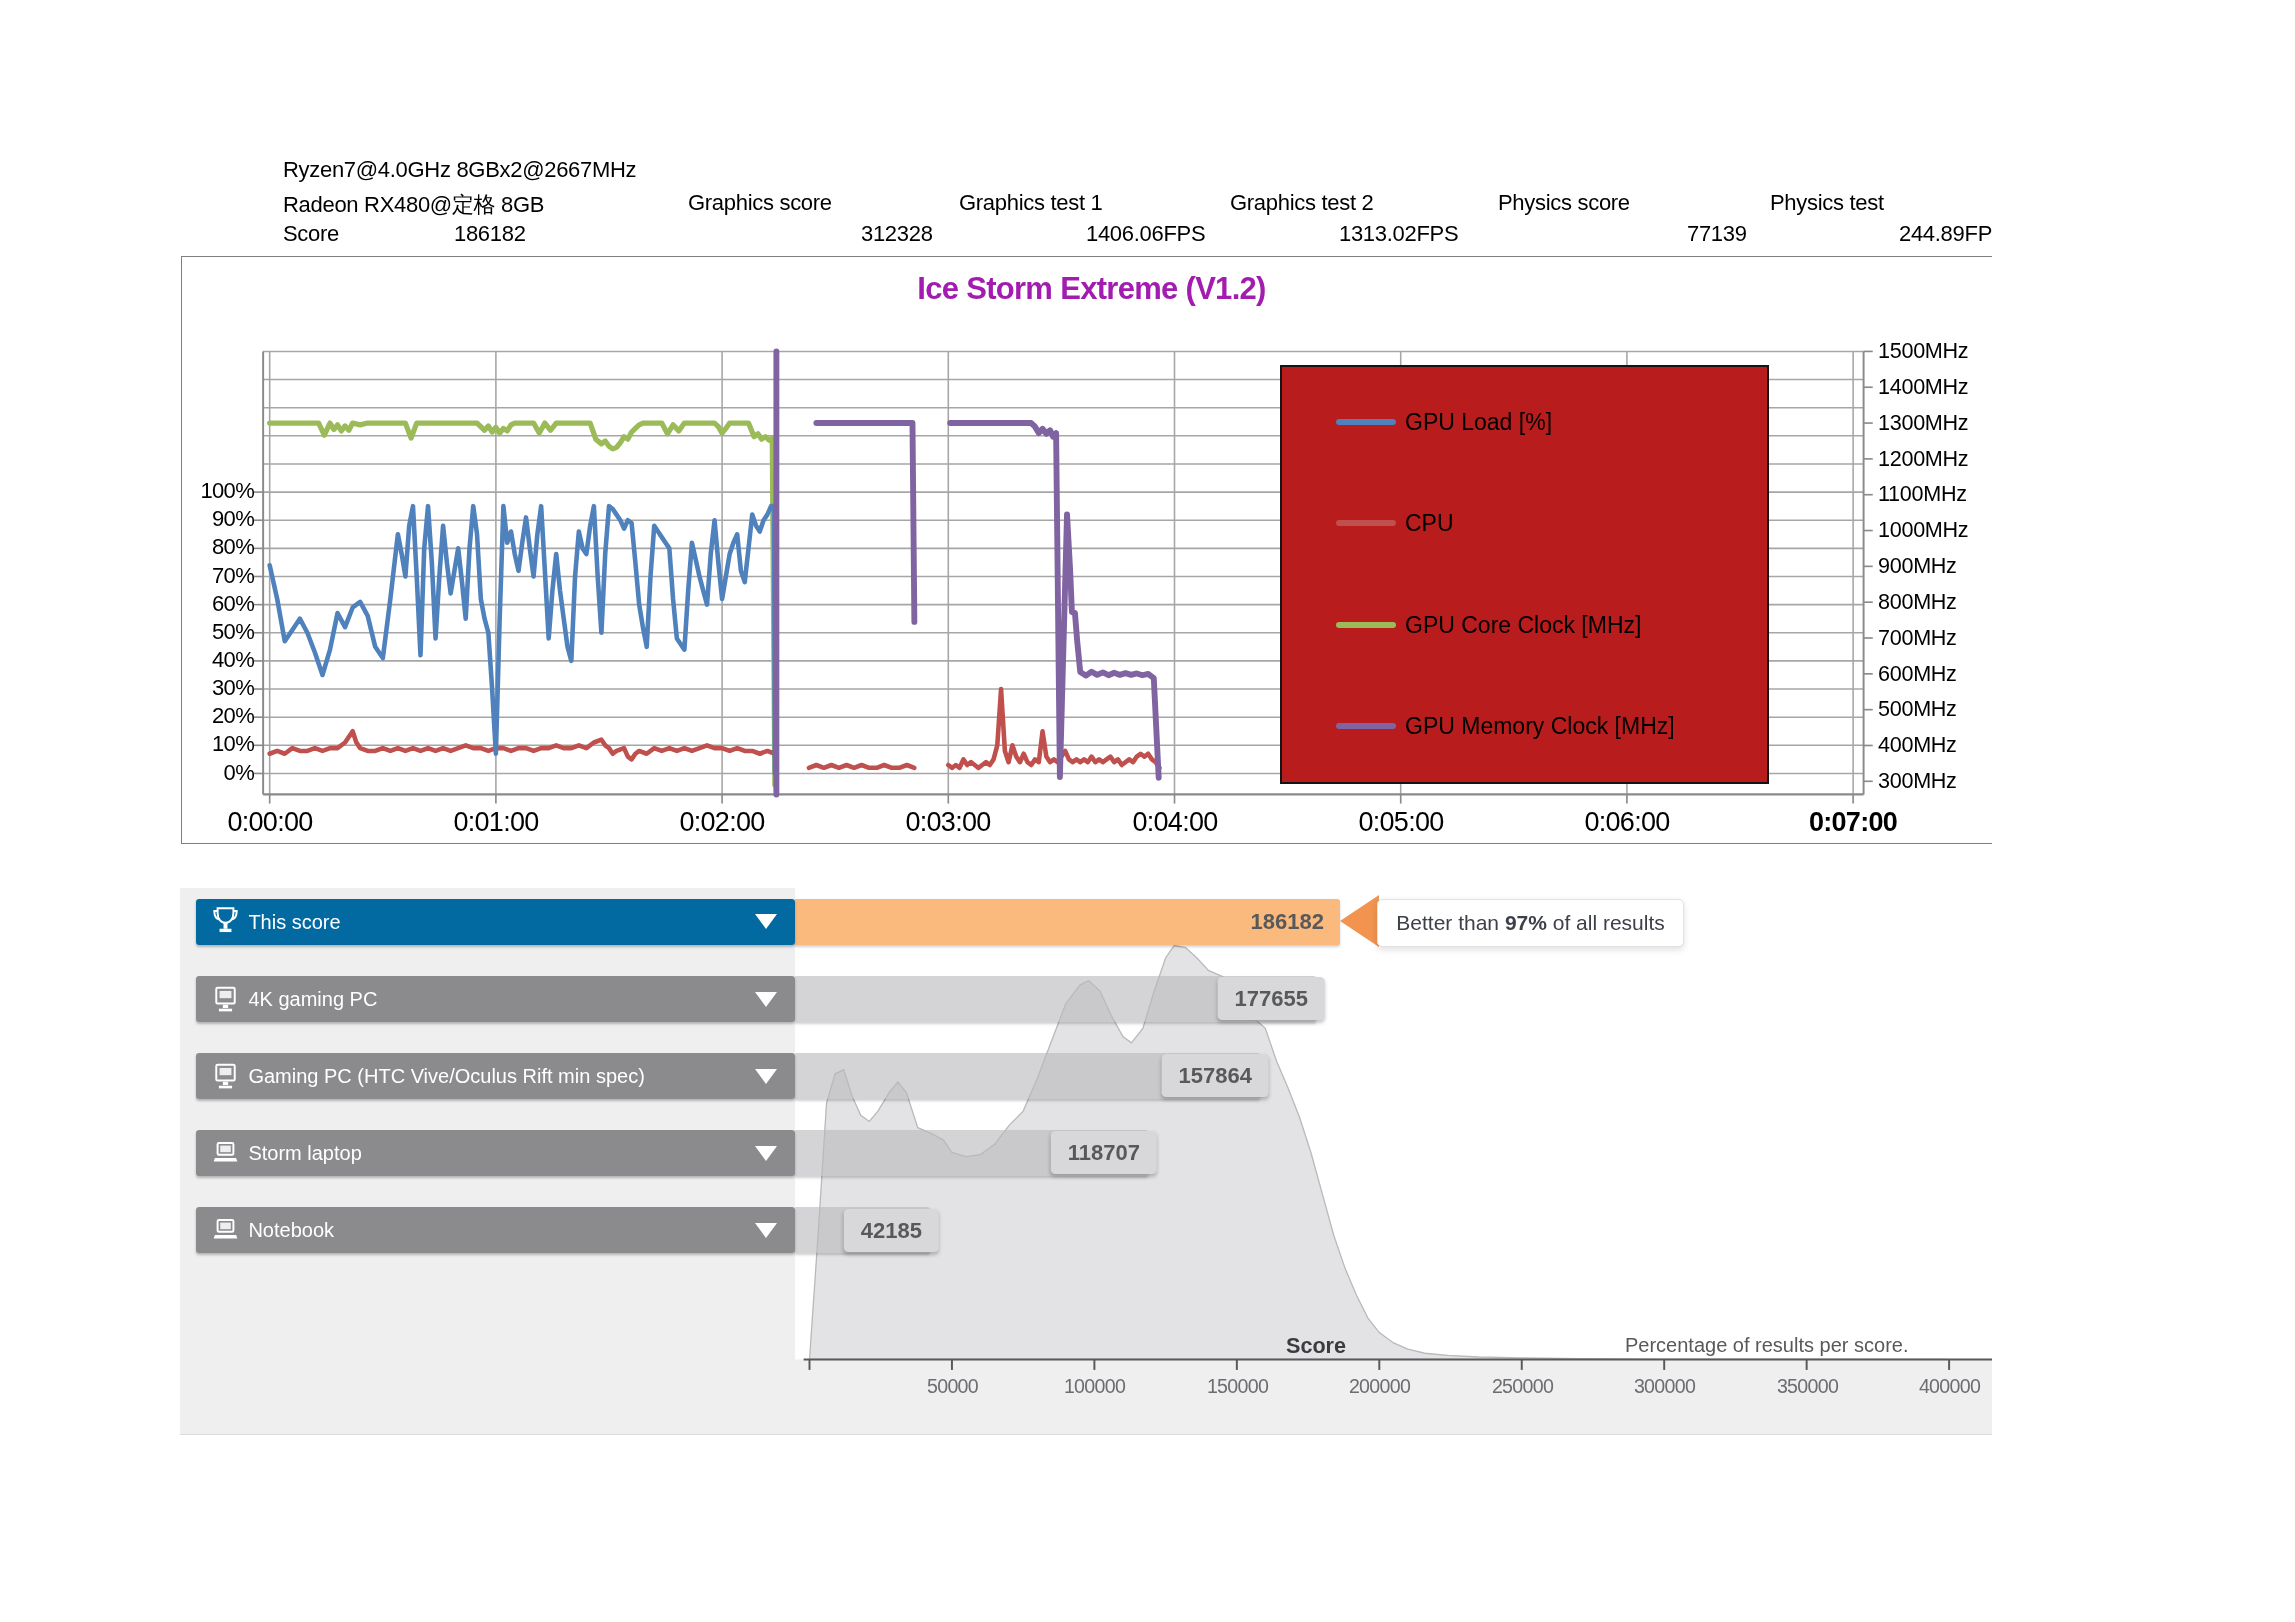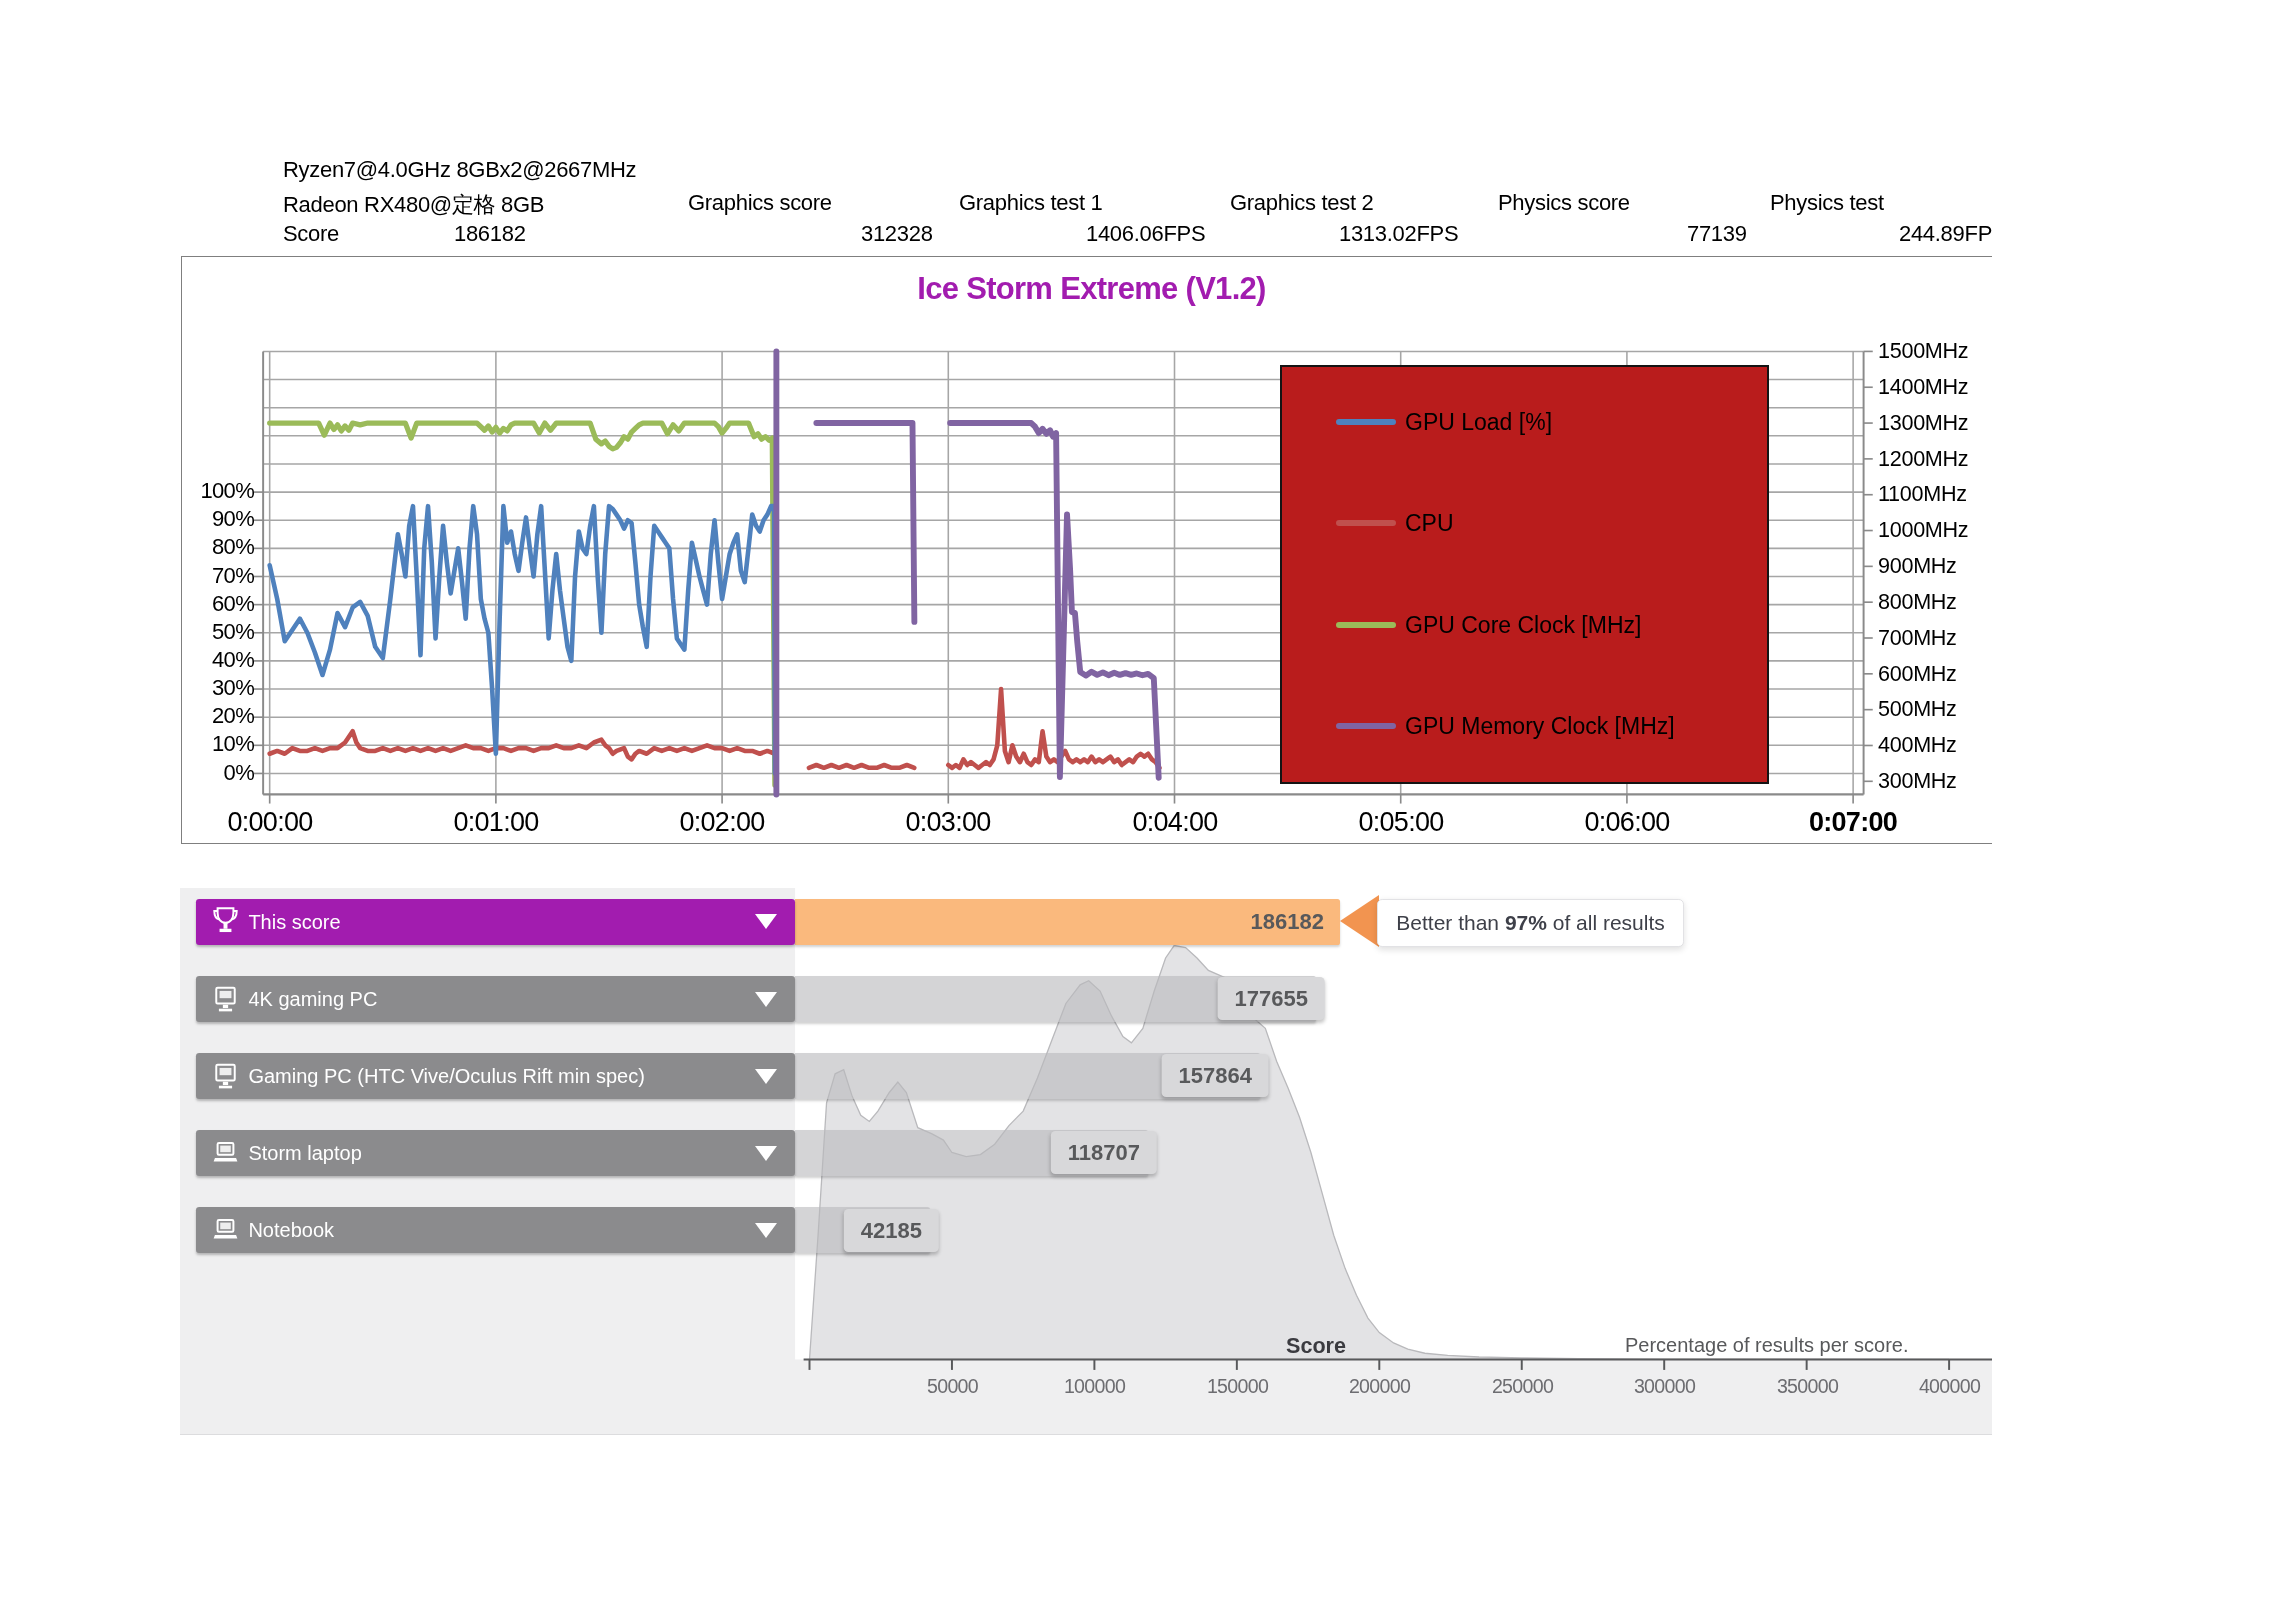--- a/index.html
+++ b/index.html
@@ -18,21 +18,21 @@
   .legend{position:absolute;left:1078px;top:108px;width:489px;height:419px;
           background:#b91c1c;border:2px solid #141414;box-sizing:border-box;margin-left:20px;}
   .lg-item{position:absolute;left:0;height:46px;}
   .lg-line{position:absolute;left:54px;width:60px;height:6.5px;border-radius:3.3px;top:19.6px;}
   .lg-txt{position:absolute;left:123px;top:0;line-height:46px;font-size:23px;color:#000;white-space:nowrap;}
   
   .panel{position:absolute;left:180px;top:888px;width:1856px;height:546px;
          background:#efeff0;border-bottom:1.3px solid #dcdcde;}
   .row-label{position:absolute;left:16.4px;width:599px;height:46px;border-radius:3.3px;
              box-shadow:0 2px 2.6px rgba(0,0,0,0.25);cursor:pointer;}
-  .row-label.orange{background:#a21caf;}
+  .row-label.orange{background:#0369a1;}
   .row-label.gray{background:#8b8b8d;}
   .row-label .txt{position:absolute;left:52px;top:0;line-height:46px;color:#fff;font-size:20px;white-space:nowrap;}
   .row-label .icon{position:absolute;left:14.4px;top:8.5px;width:29px;height:29px;}
   .row-label .dd{position:absolute;right:18.3px;top:15.7px;width:0;height:0;
                  border-left:11px solid transparent;border-right:11px solid transparent;
                  border-top:15.7px solid #fff;}
   .bar{position:absolute;left:615px;height:46px;border-radius:0 2.6px 2.6px 0;
        box-shadow:0 2px 2.6px rgba(0,0,0,0.18);}
   .bar.orange{background:#fab97d;}
   .bar.gray{background:rgba(186,186,189,0.62);}

